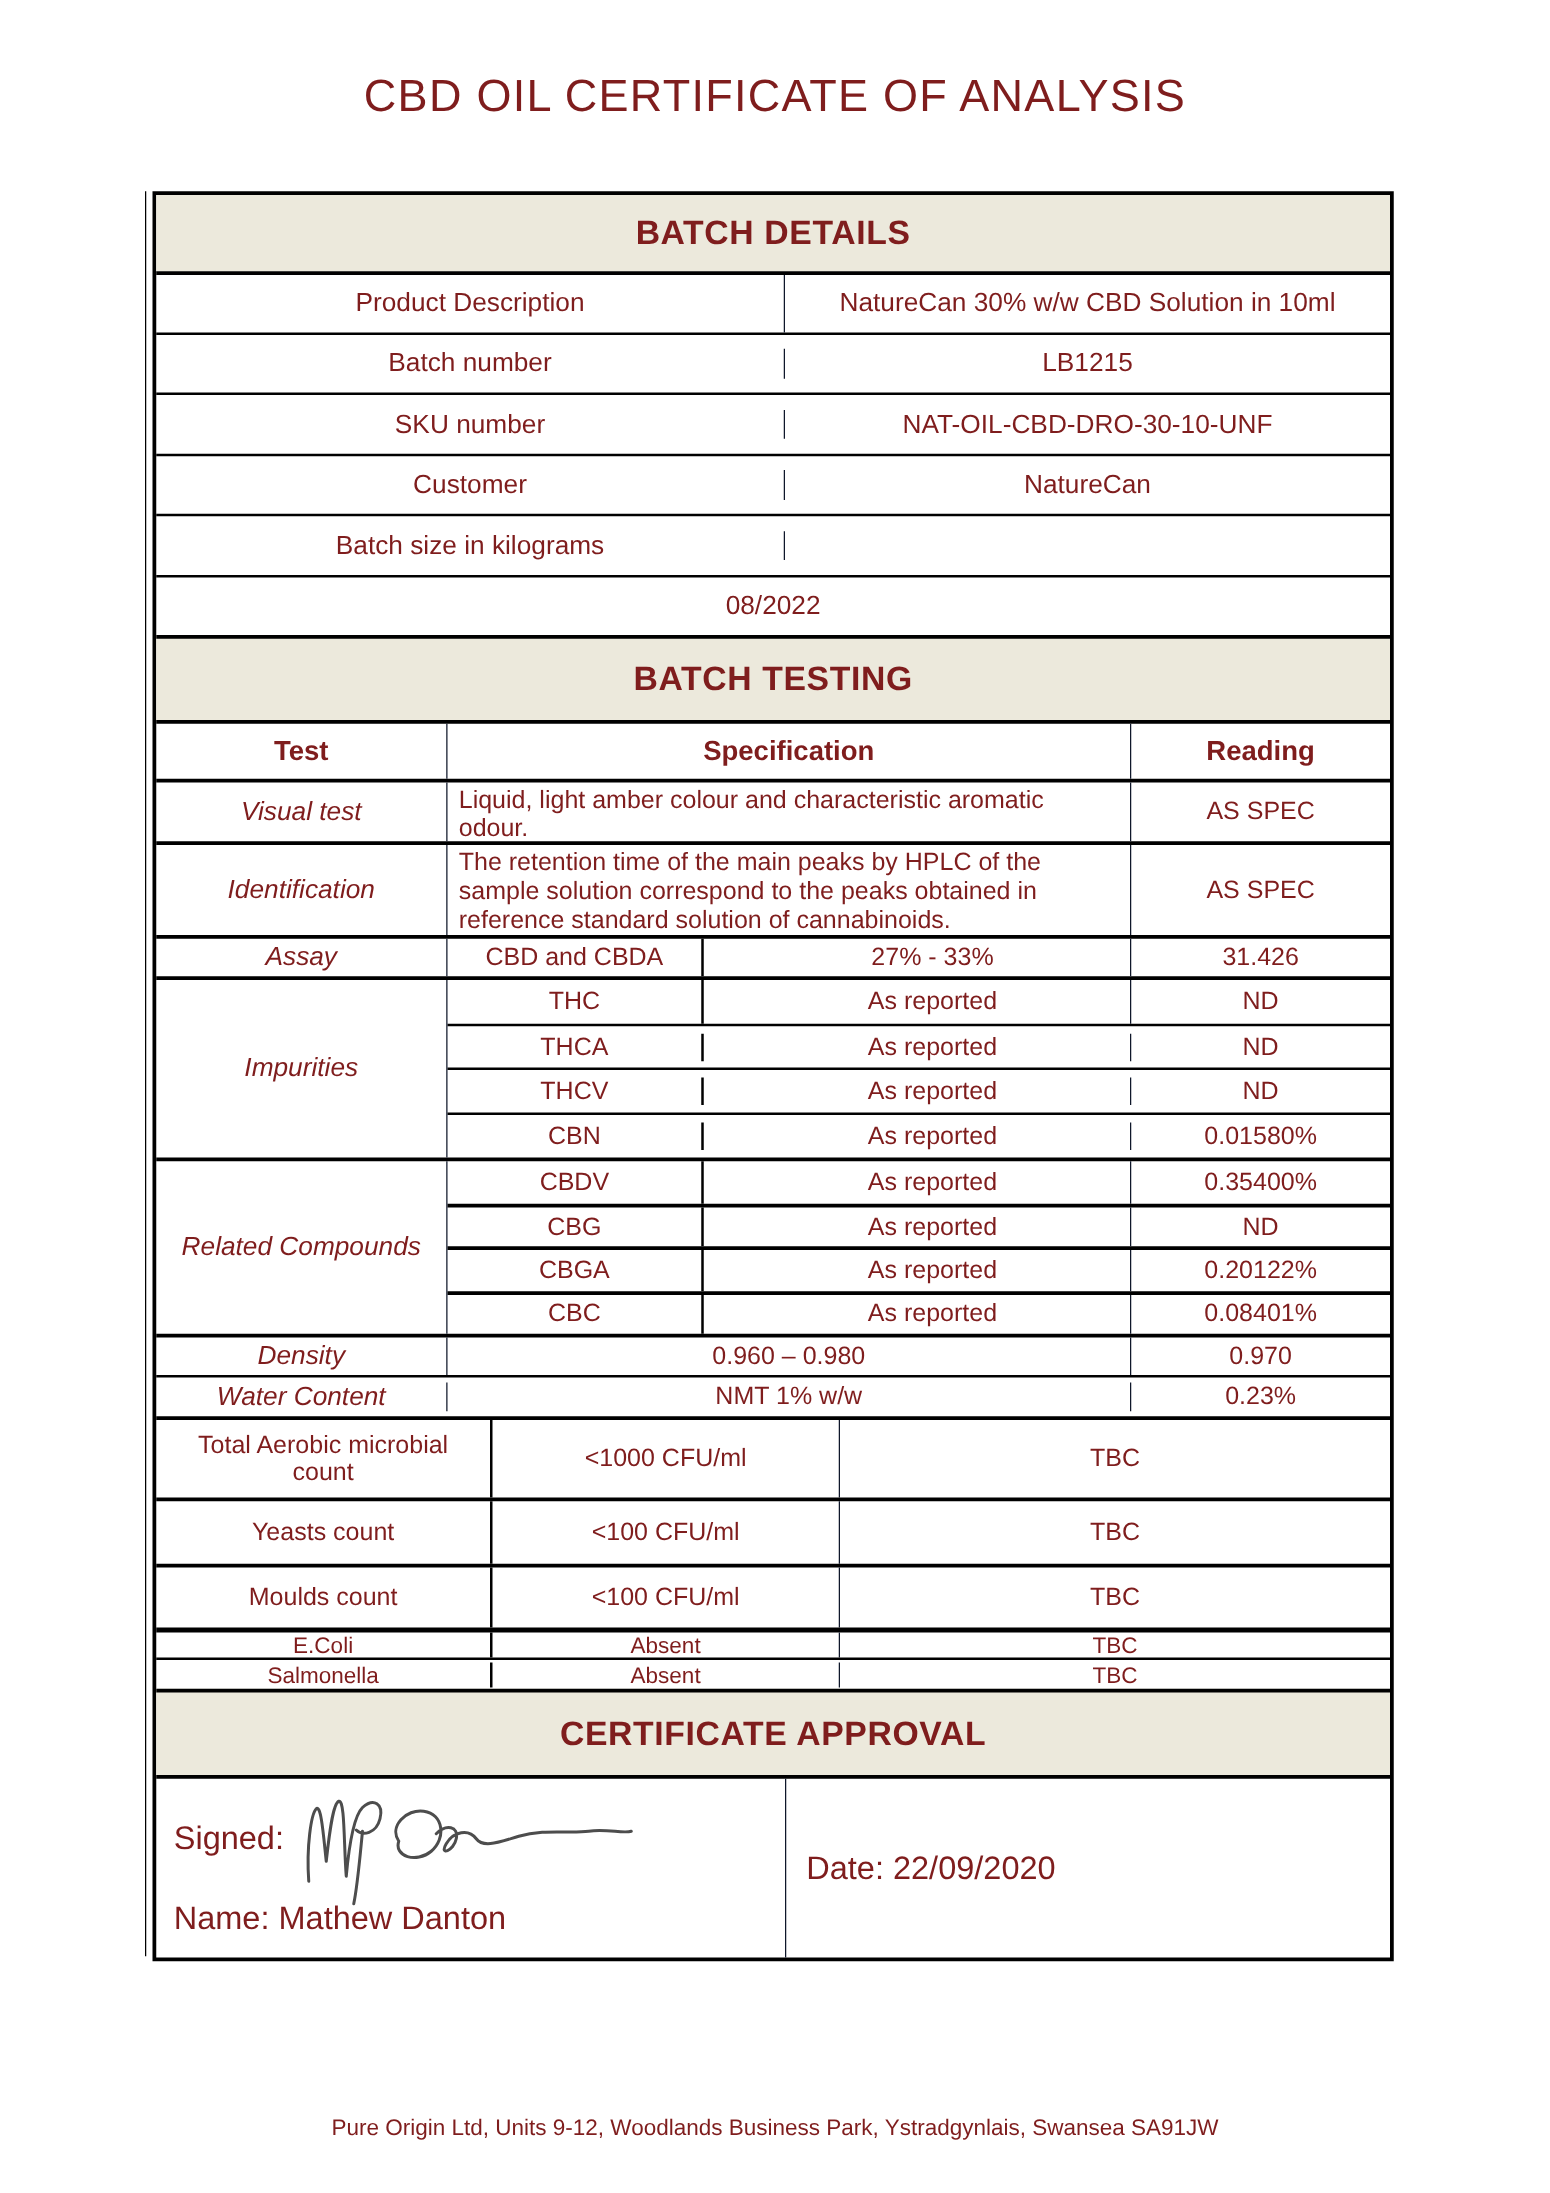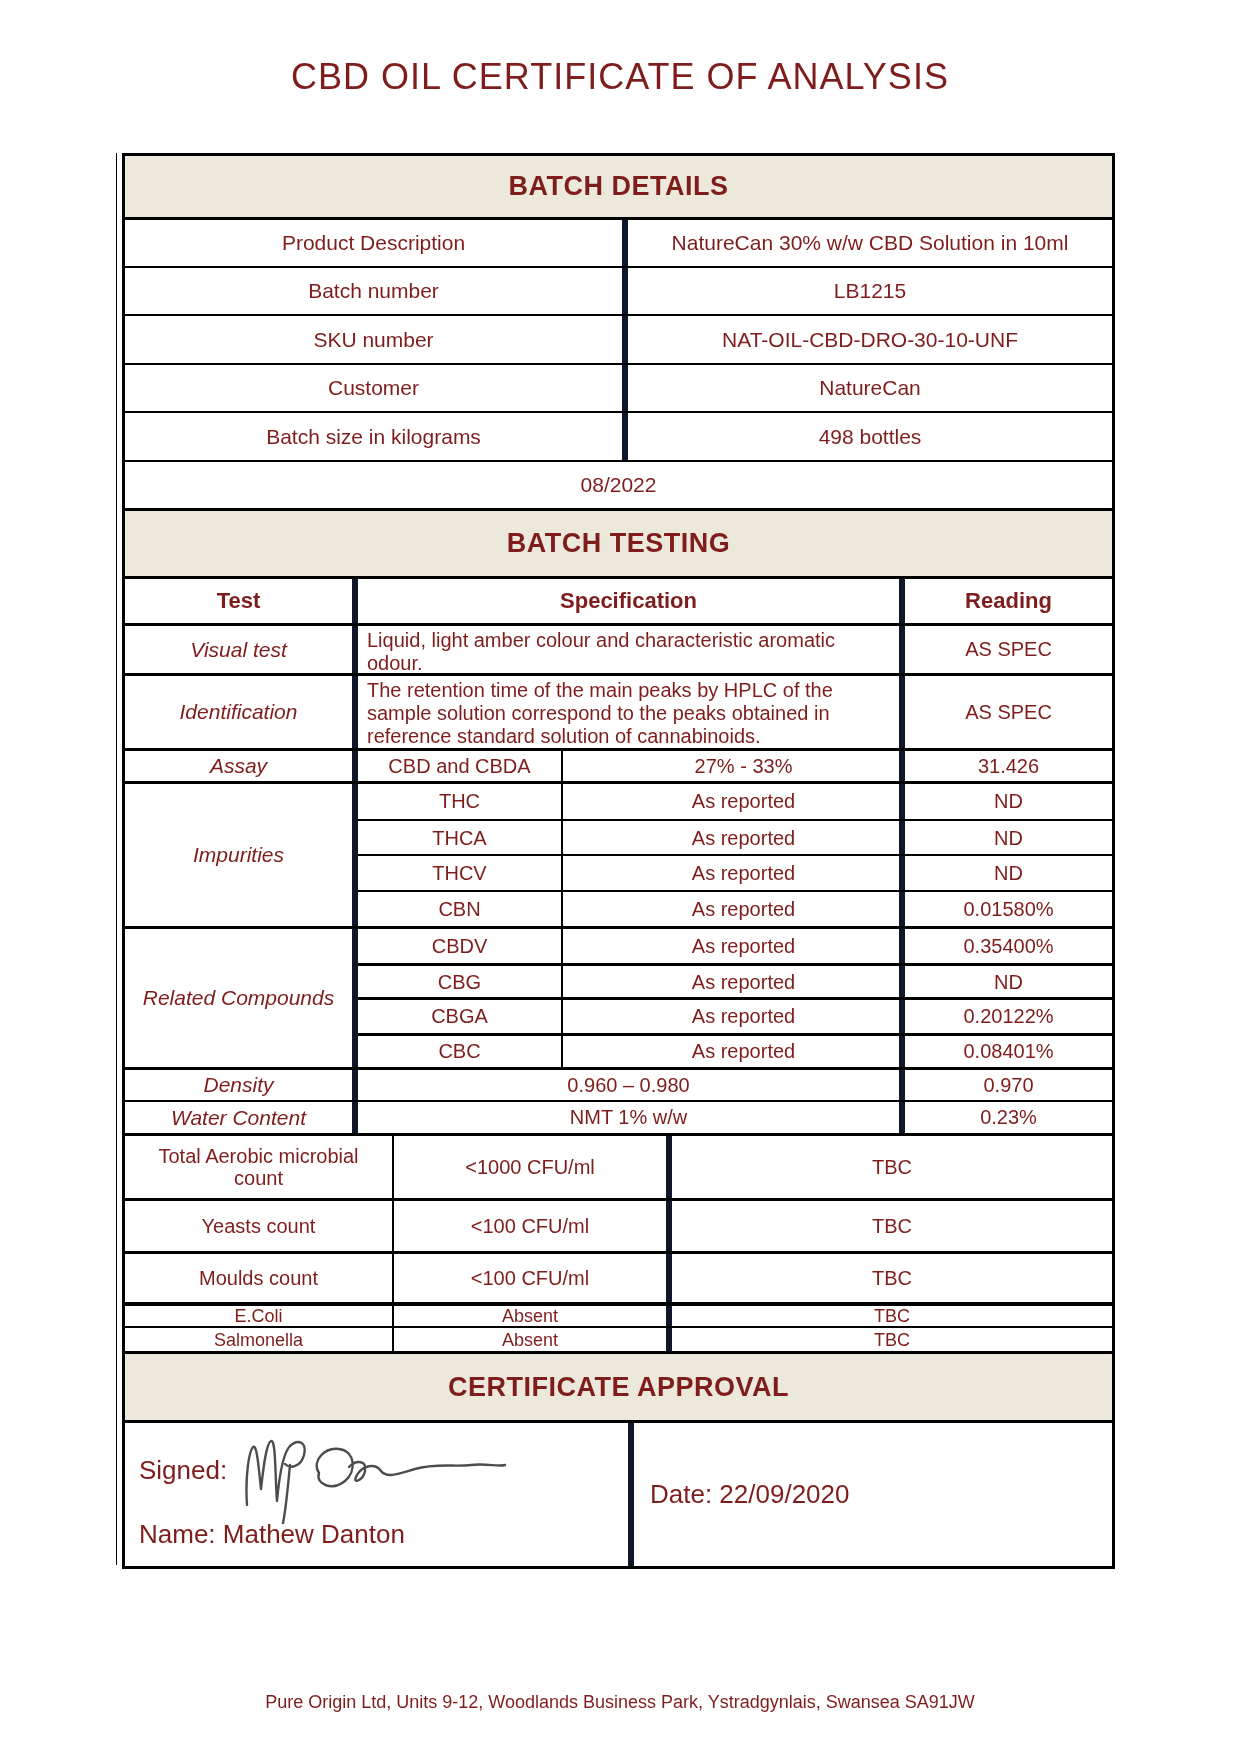--- a/index.html
+++ b/index.html
@@ -4,24 +4,24 @@
 <style>
   html,body{margin:0;padding:0;background:#ffffff;}
   .page{position:relative;width:1240px;height:1754px;background:#ffffff;
         font-family:"Liberation Sans","DejaVu Sans",sans-serif;color:#7f1d1d;overflow:hidden;}
   .doc-title{position:absolute;top:56px;left:0;width:100%;text-align:center;
              font-size:36px;letter-spacing:1px;white-space:nowrap;}
   .left-guide{position:absolute;left:116px;top:153px;width:1px;height:1412px;background:#000;}
   .sheet{position:absolute;left:122px;top:153px;width:993px;box-sizing:border-box;
          border:3px solid #000;}
   .row{display:flex;box-sizing:border-box;align-items:stretch;}
-  .bt2{border-top:2px solid #000;} .bt3{border-top:3px solid #000;} .bt4{border-top:4px solid #000;}
+  .bt2{border-top:2px solid #000;align-items:center;} .bt3{border-top:3px solid #000;} .bt4{border-top:4px solid #000;}
   .cell{box-sizing:border-box;display:flex;align-items:center;justify-content:center;
         text-align:center;font-size:20px;line-height:1.12;}
-  .br2{border-right:2px solid #000;} .br3{border-right:6px solid #0f172a;}
+  .br2{border-right:2px solid #000;} .br3{border-right:1px solid #0f172a;}
   .band{height:61px;background:var(--band-bg,#ECE9DC);display:flex;align-items:center;
         justify-content:center;font-weight:bold;font-size:27px;letter-spacing:.5px;}
   .band2{height:65px;} .band3{height:66px;}
   
   .bd-row{height:49px;}
   .bd-label{width:503px;font-size:21px;}
   .bd-value{flex:1;font-size:21px;}
   
   .c-test{width:233px;font-style:italic;font-size:21px;}
   .c-specfull{width:547px;}
@@ -68,21 +68,20 @@
     <div class="row bd-row bt2">
       <div class="cell bd-label br3">SKU number</div>
       <div class="cell bd-value">NAT-OIL-CBD-DRO-30-10-UNF</div>
     </div>
     <div class="row bd-row bt2" style="height:48px">
       <div class="cell bd-label br3">Customer</div>
       <div class="cell bd-value">NatureCan</div>
     </div>
     <div class="row bd-row bt2">
       <div class="cell bd-label br3">Batch size in kilograms</div>
-      <div class="cell bd-value">498 bottles</div>
     </div>
     <div class="row bd-row bt2" style="height:48px">
       <div class="cell bd-value">08/2022</div>
     </div>
 
     <div class="band band2 bt3">BATCH TESTING</div>
 
     <div class="row bt3" style="height:47px">
       <div class="cell h-cell br3" style="width:233px;font-style:normal">Test</div>
       <div class="cell h-cell c-specfull br3">Specification</div>

